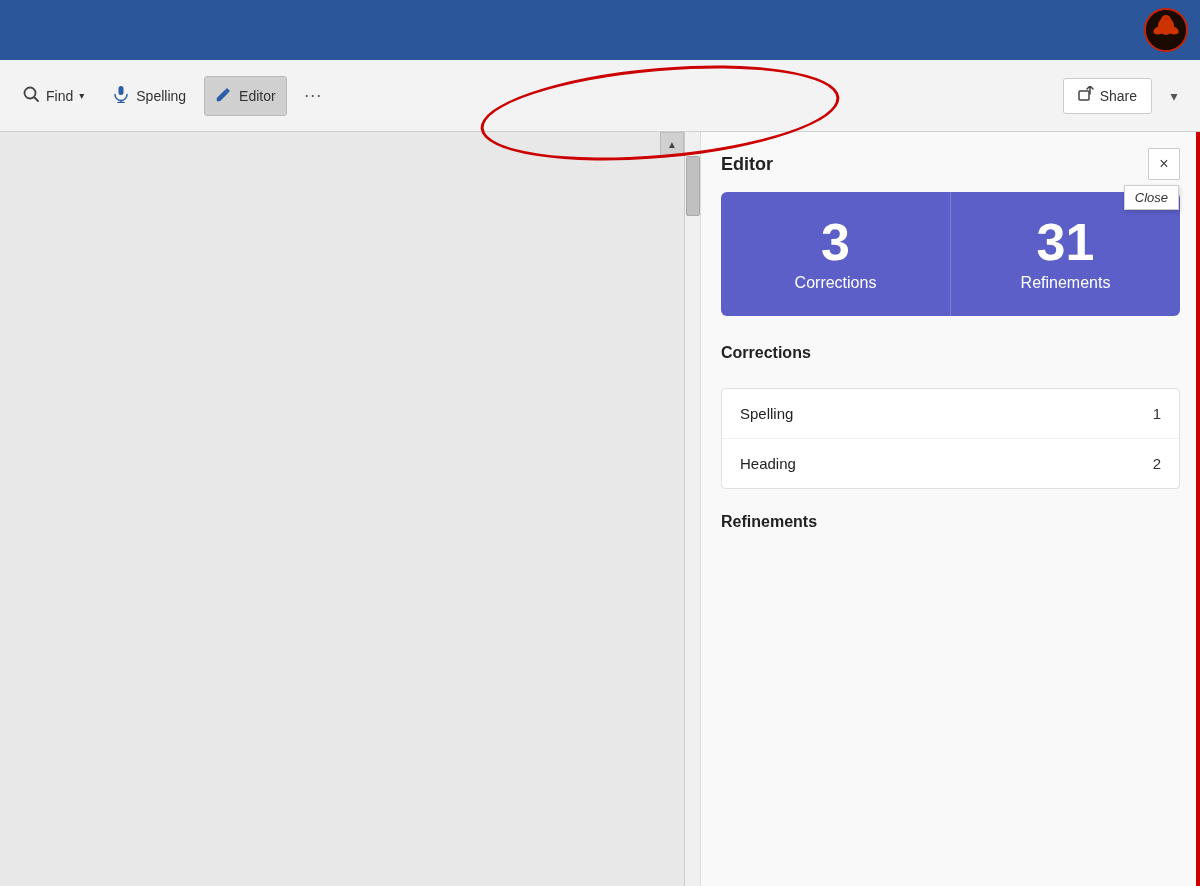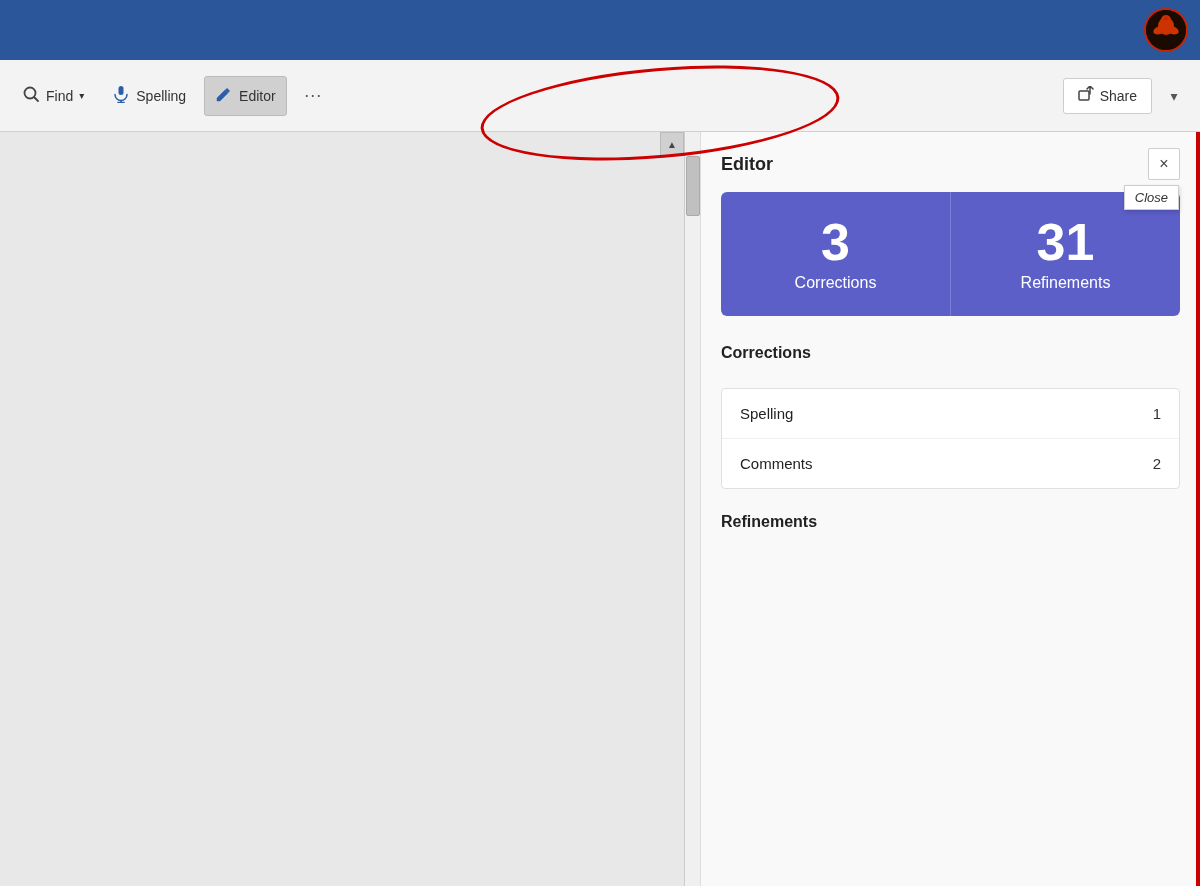--- a/index.html
+++ b/index.html
@@ -466,21 +466,21 @@
       </div>
     </div>
 
     <div class="section-header">Corrections</div>
     <div class="items-card">
       <div class="item-row">
         <span class="item-name">Spelling</span>
         <span class="item-count">1</span>
       </div>
       <div class="item-row">
-        <span class="item-name">Comments</span>
+        <span class="item-name">Heading</span>
         <span class="item-count">2</span>
       </div>
     </div>
 
     <div class="section-header">Refinements</div>
 
     <div class="red-edge-bar"></div>
   </div>
 
 </div>

